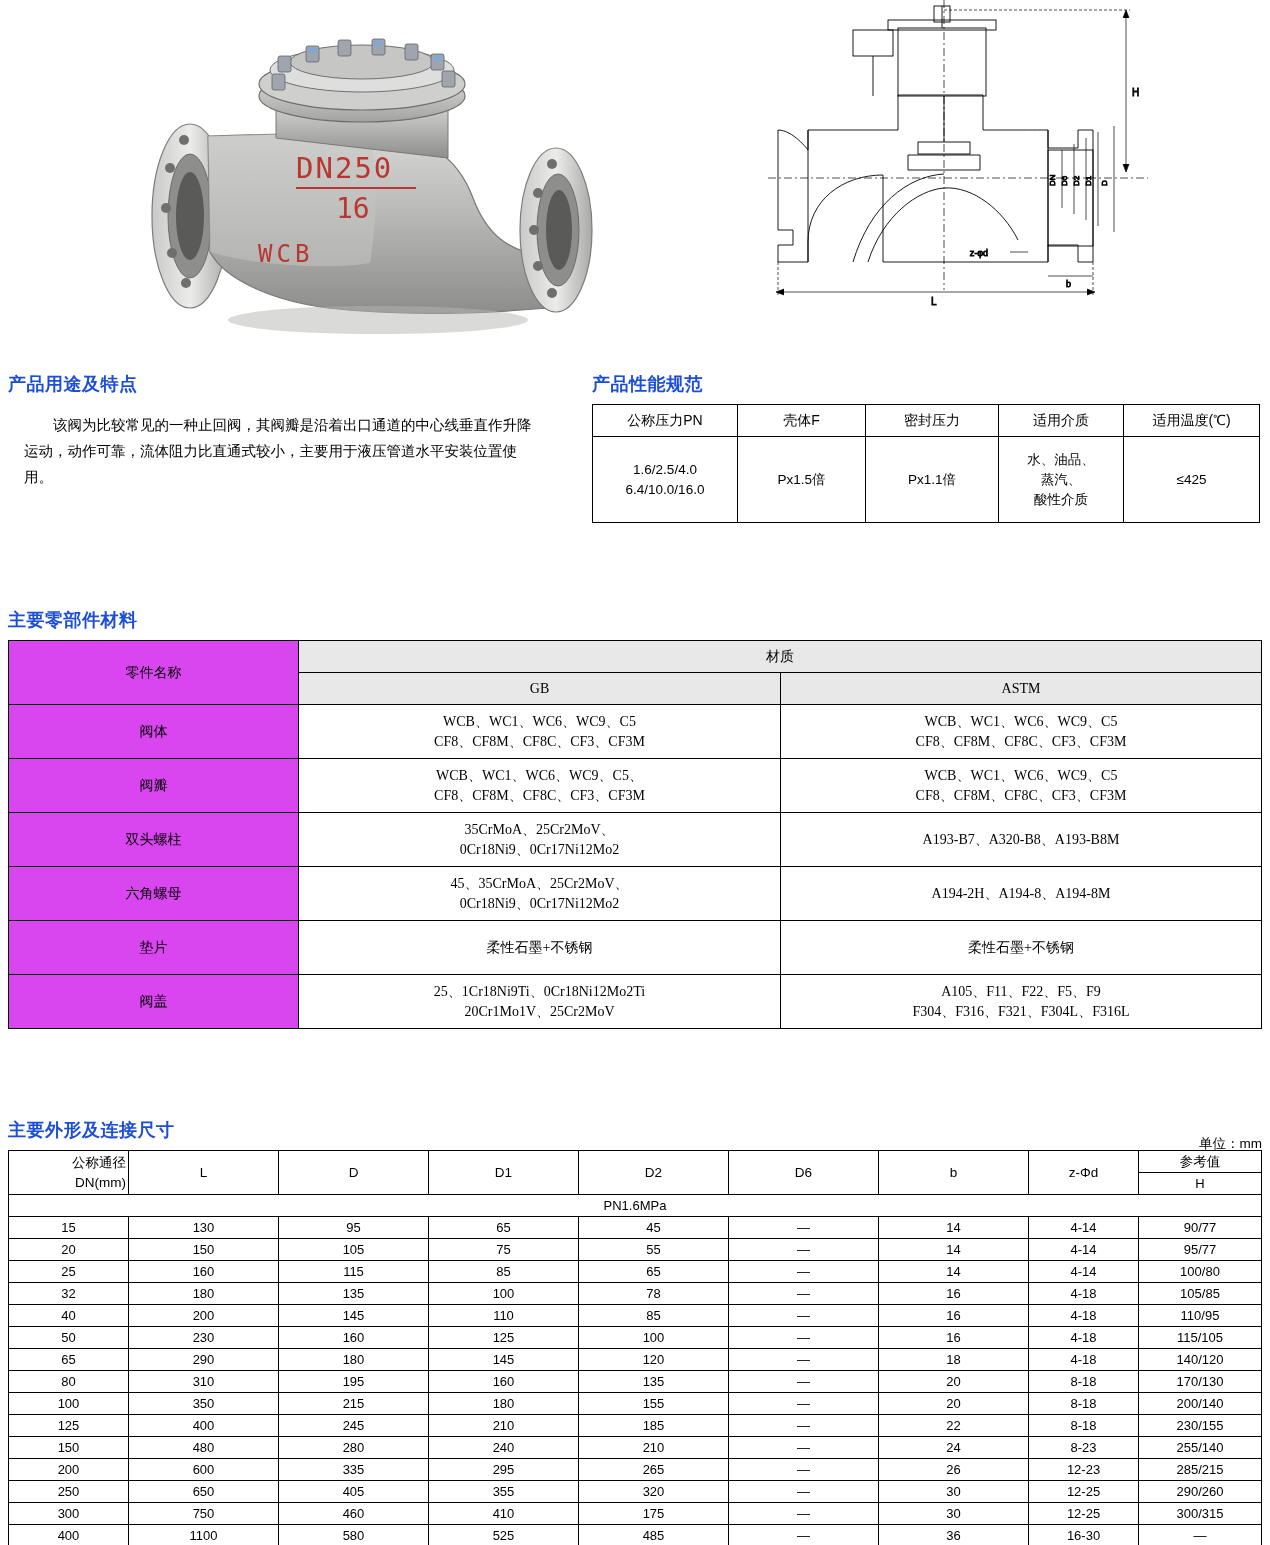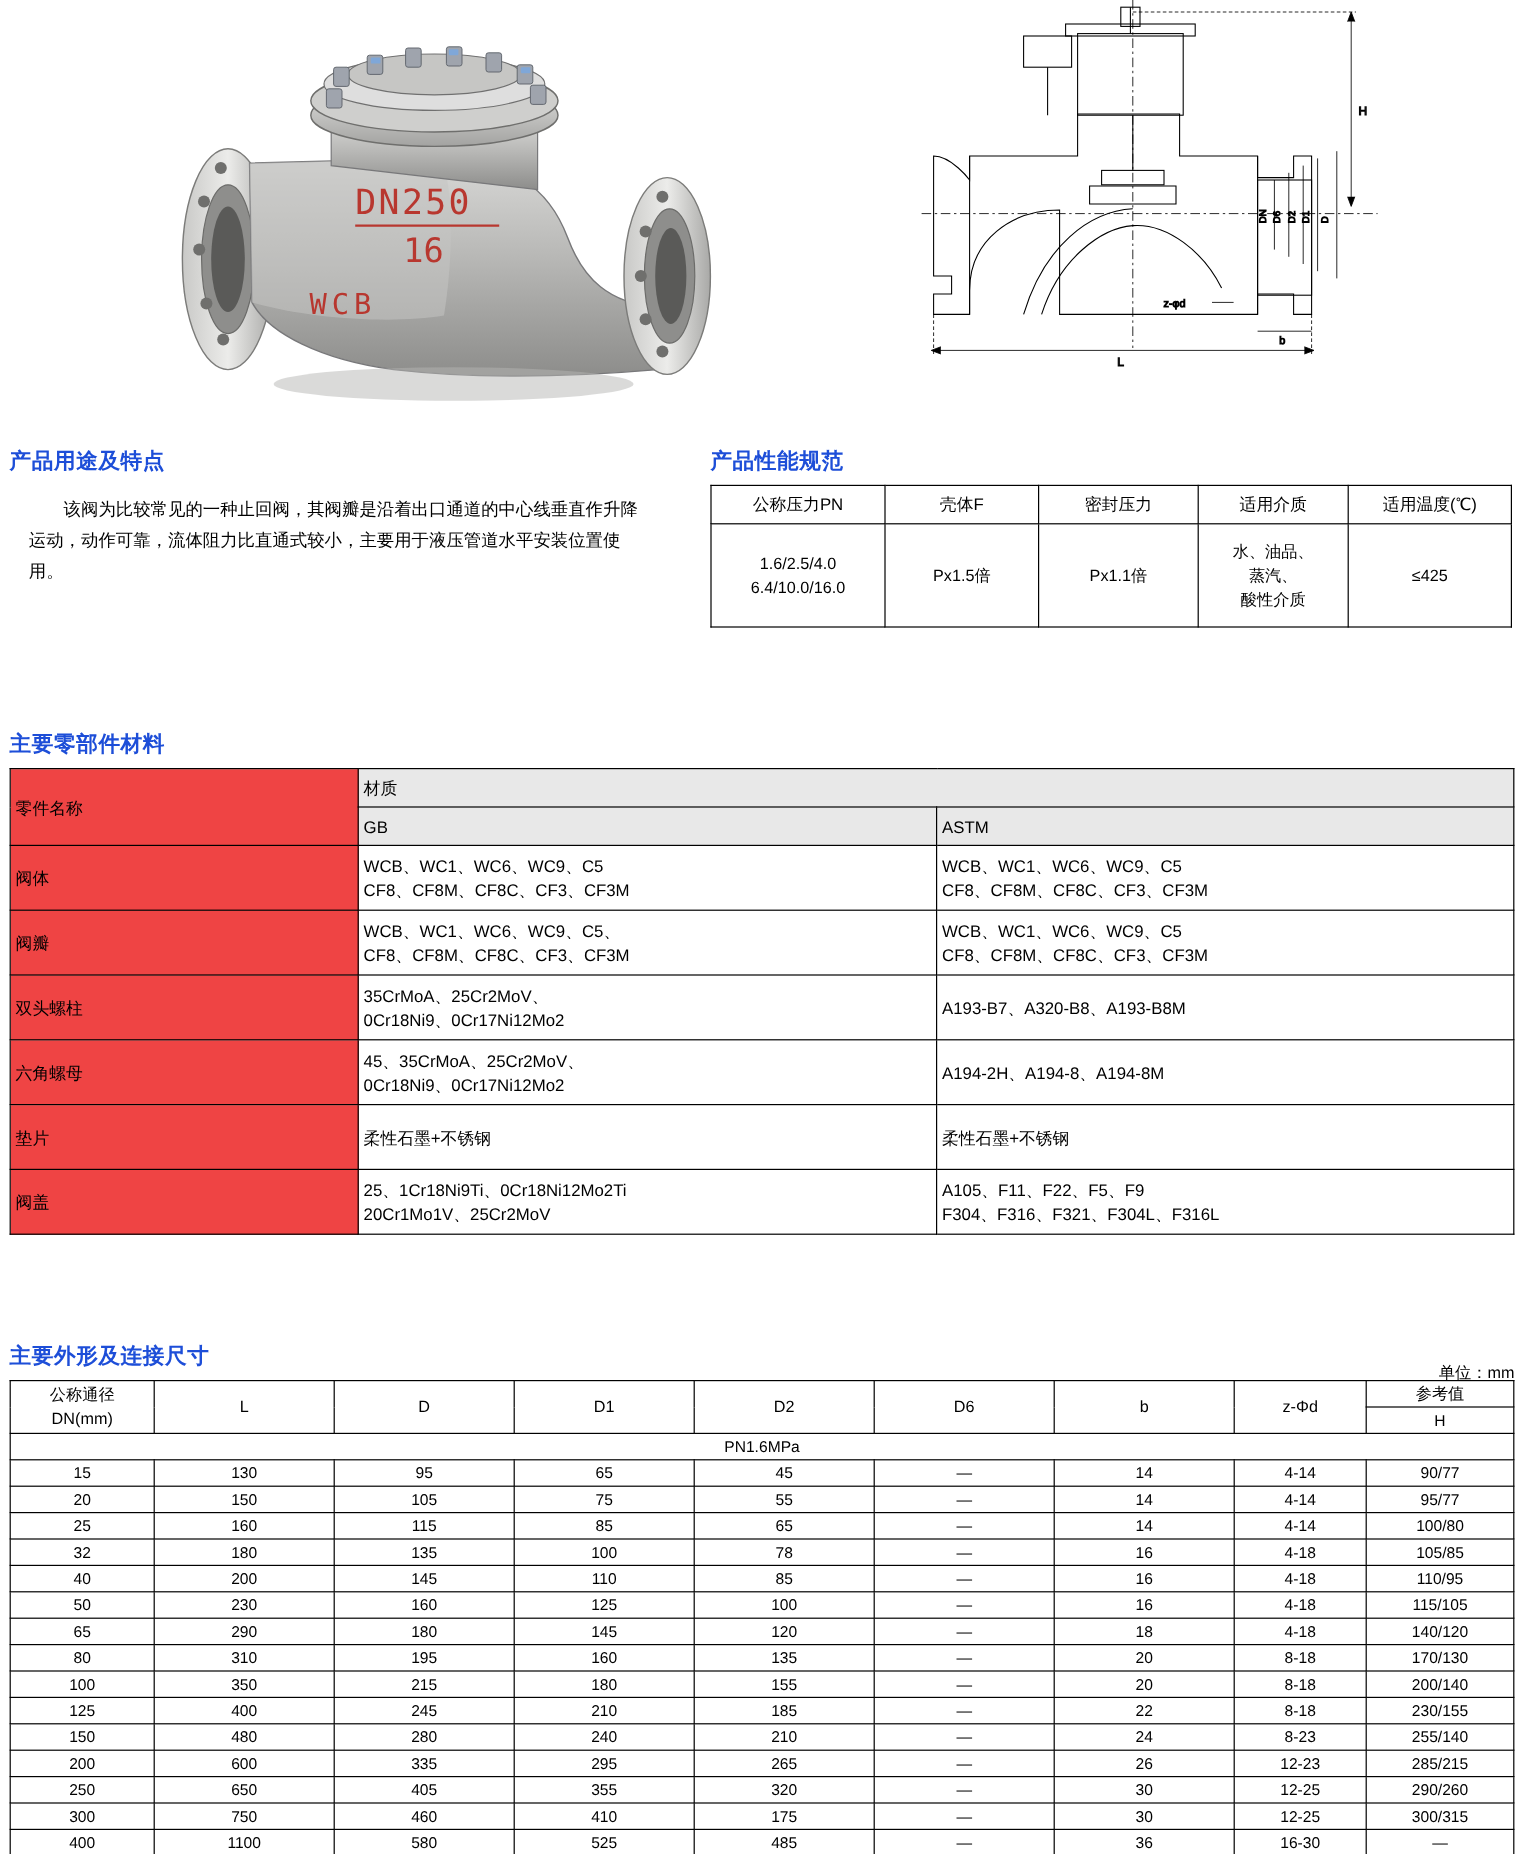--- a/index.html
+++ b/index.html
@@ -68,27 +68,29 @@
 
   
   .mat-col { position: absolute; left: 8px; top: 608px; width: 1254px; }
   .mat-table {
     width: 1254px;
     border: 1px solid #000;
     font-size: 14px;
   }
   .mat-table td, .mat-table th {
     border: 1px solid #000;
+    text-align: center;
     vertical-align: middle;
     padding: 5px 4px;
     font-weight: normal;
     line-height: 20px;
+    font-family: Liberation Serif, serif;
   }
   .mat-table .hdr { background: #e8e8e8; height: 32px; }
-  .mat-table .namecell { width: 290px; background: #ef4444; }
+  .mat-table .namecell { width: 290px; background: #d946ef; }
   .mat-table tbody td { height: 54px; }
 
   
   .dim-col { position: absolute; left: 8px; top: 1118px; width: 1254px; }
   .unit-note {
     position: absolute; right: 0; top: 6px;
     font-size: 13.5px;
     margin-top: 11px;
   }
   .dim-table {
@@ -98,21 +100,21 @@
   }
   .dim-table td {
     border: 1px solid #000;
     text-align: center;
     vertical-align: middle;
     padding: 1px 2px;
     height: 21px;
     line-height: 19px;
   }
   .dim-table .hrow td { height: 22px; font-size: 13.5px; }
-  .dim-table .dn-cell { height: 46px; line-height: 20px; }
+  .dim-table .dn-cell { height: 46px; line-height: 20px; text-align: right; }
   .dim-table .ref-head { height: 22px; }
   .dim-table .pn-row td { height: 22px; }
 </style>
 </head>
 <body>
 
 <div class="page">
 
   <div class="top-area">
 

